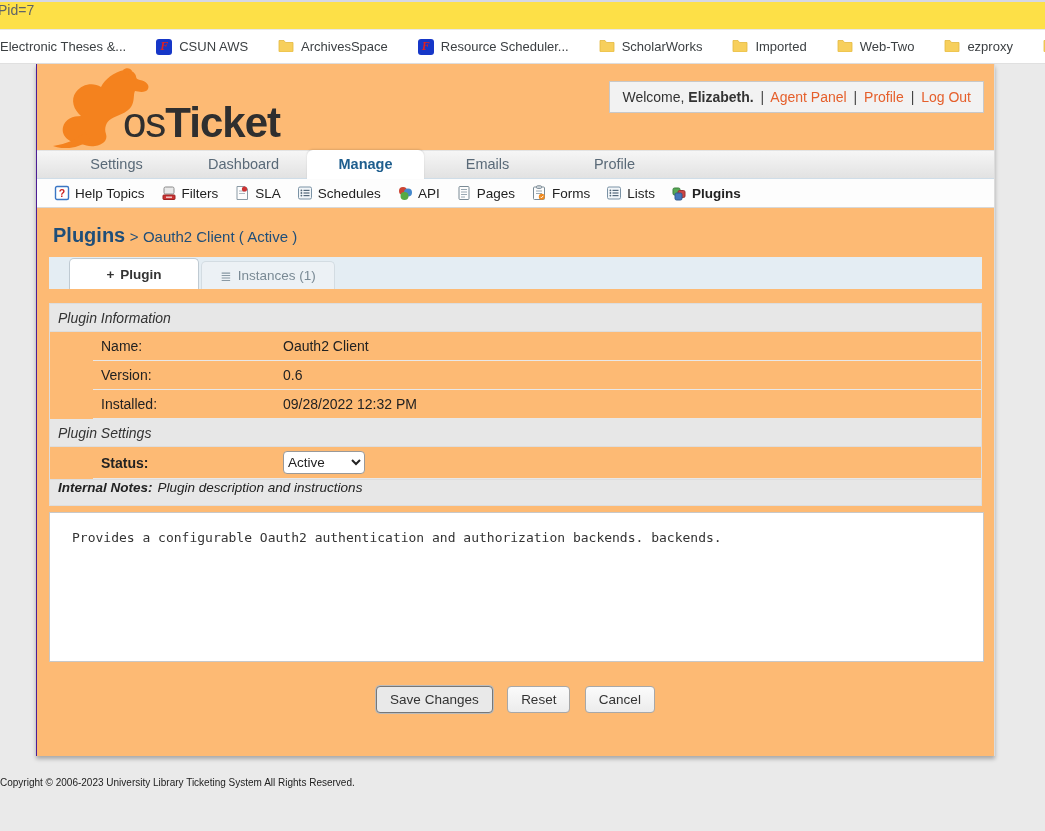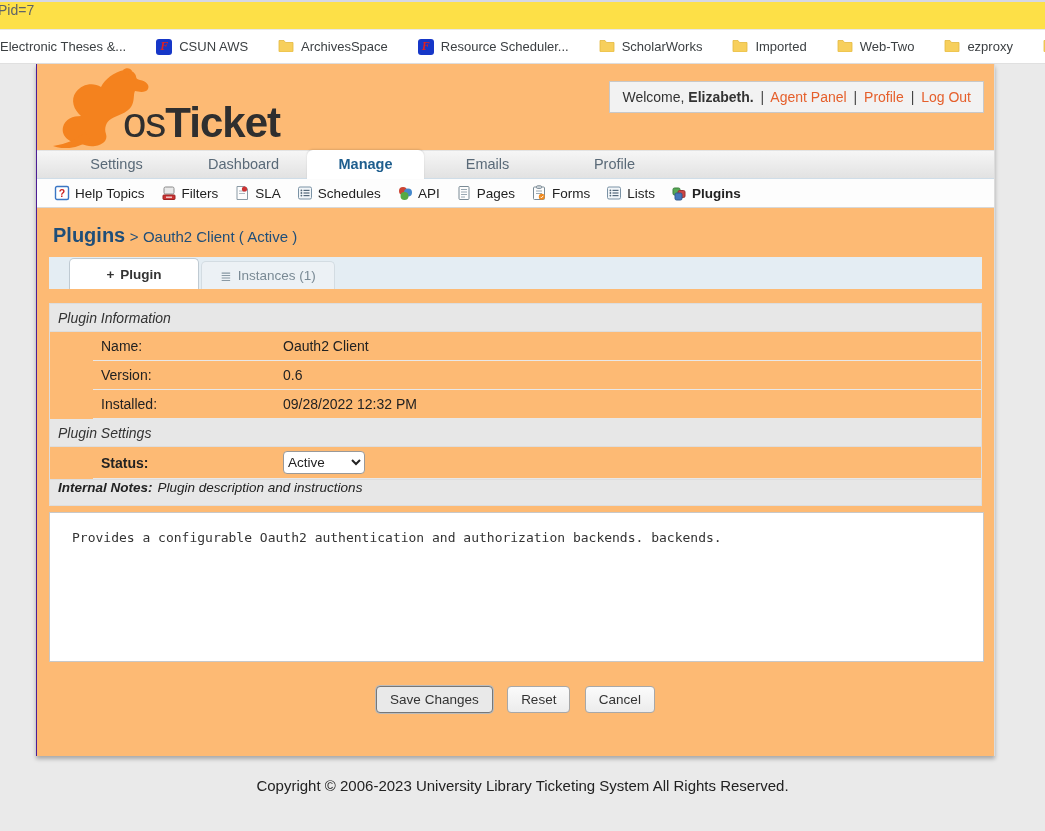--- a/index.html
+++ b/index.html
@@ -68,21 +68,21 @@
   .notes-header { background:#e7e7e7; border:1px solid #ddd; height:27px; display:flex; padding-left:8px; font-size:13.5px; font-style:italic; color:#222; }
   .nh-label { font-weight:bold; margin-right:5px; }
 
   .notes-area { margin-top:6px; width:935px; height:150px; border:1px solid #c8c8c8; resize:none; font-family:"DejaVu Sans Mono", monospace; font-size:13px; color:#333; padding:17px 0 12px 22px; line-height:1.3; background:#fff; }
 
   .btn-row { margin-top:20px; text-align:center; }
   .btn { font-family:"Liberation Sans", sans-serif; font-size:13.5px; color:#333; background:linear-gradient(#fbfbfb,#ececec); border:1px solid #a8a8a8; border-radius:4px; padding:5px 13px; margin:0 5px; cursor:pointer; }
   .btn-primary { background:#e9e9e9; border:1px solid #777; box-shadow:0 0 0 1px #bbb; }
 
   
-  .footer { text-align:center; margin-top:21px; font-size:15px; color:#222; }
+  .footer { text-align:left; margin-top:21px; font-size:10px; color:#222; }
 
   
   .sicon svg { display:block; }
 </style>
 </head>
 <body>
 
 <div class="page">
 
   <div class="browser-top">

